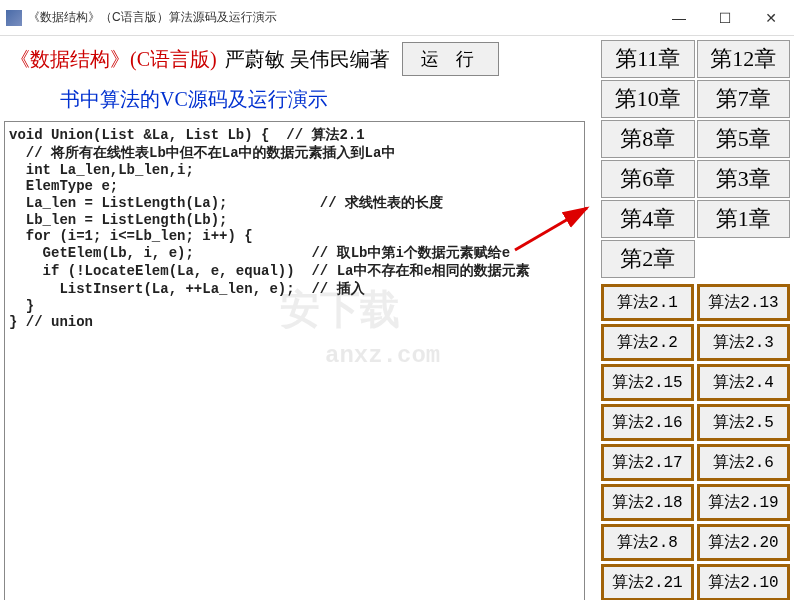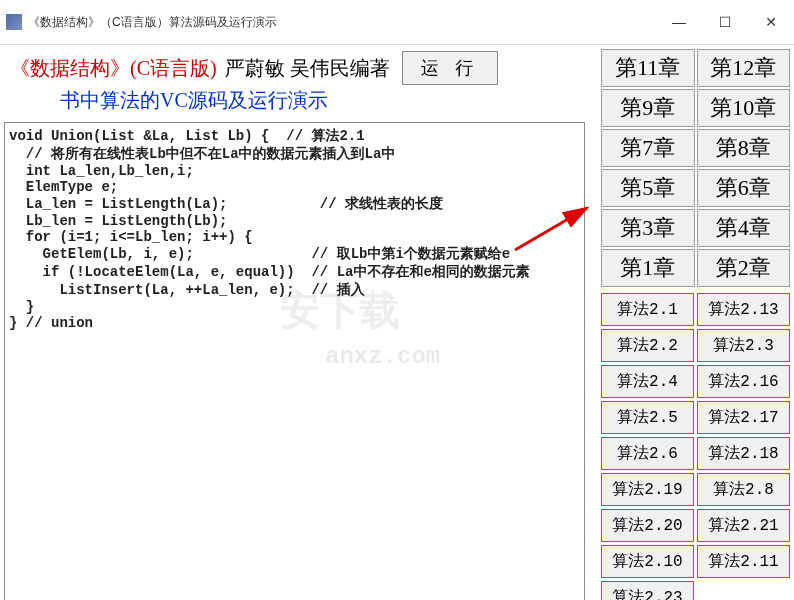--- a/index.html
+++ b/index.html
@@ -1,38 +1,38 @@
 <!DOCTYPE html>
 <html><head>
 <meta charset="utf-8">
 <style>
 * { box-sizing: border-box; margin: 0; padding: 0; }
 body { font-family: "Microsoft YaHei", SimSun, sans-serif; background: #fff; width: 794px; height: 600px; overflow: hidden; position: relative; }
-.titlebar { height: 45px; background: #fff; border-bottom: 1px solid #ddd; display: flex; align-items: center; padding-left: 6px; justify-content: flex-end; }
+.titlebar { height: 36px; background: #fff; border-bottom: 1px solid #ddd; display: flex; align-items: center; padding-left: 6px; justify-content: flex-end; }
 .titlebar-icon { width: 16px; height: 16px; background: linear-gradient(135deg,#4a6ba8,#7a8fc0); margin-right: 6px; }
 .titlebar-text { font-size: 12px; color: #333; flex: 1; }
 .window-controls { display: flex; }
 .win-btn { width: 46px; height: 30px; display: flex; align-items: center; justify-content: center; font-size: 14px; color: #333; }
 .content { display: flex; height: calc(100% - 30px); padding: 2px; gap: 12px; }
 .left-panel { flex: 0 0 585px; display: flex; flex-direction: column; }
 .header-area { padding: 4px 8px 6px; }
 .title-line { display: flex; align-items: center; }
 .title-text { font-size: 20px; font-family: KaiTi, SimSun, serif; }
 .red { color: #c00; }
 .blue { color: #000000; }
-.run-button { margin-left: 12px; padding: 4px 18px; font-size: 18px; border: 1px solid #888; background: #f0f0f0; font-family: Liberation Serif, serif; letter-spacing: 6px; }
-.subtitle { font-size: 20px; color: #0030d0; font-family: KaiTi, SimSun, serif; margin-top: 2px; margin-left: 50px; }
+.run-button { margin-left: 12px; padding: 4px 18px; font-size: 18px; border: 1px solid #888; background: #f0f0f0; font-family: Liberation Sans, sans-serif; letter-spacing: 6px; }
+.subtitle { font-size: 20px; color: #0030d0; font-family: KaiTi, SimSun, serif; margin-top: 10px; margin-left: 50px; }
 .code-area { flex: 1; border: 1px solid #888; margin: 2px; padding: 4px; font-family: "Courier New", monospace; font-size: 14px; color: #222; white-space: pre; overflow: auto; position: relative; background: #fff; font-weight: bold; }
 .watermark { position: absolute; top: 160px; left: 275px; opacity: 0.1; font-size: 40px; color: #555; pointer-events: none; }
 .watermark-sub { position: absolute; top: 220px; left: 320px; opacity: 0.12; font-size: 24px; color: #555; pointer-events: none; }
 .right-panel { flex: 1; padding: 2px; overflow: hidden; }
 .chapter-grid { display: grid; grid-template-columns: 1fr 1fr; gap: 2px; margin-bottom: 6px; }
 .ch-btn { padding: 3px 2px; font-size: 22px; border: 1px solid #999; background: #f0f0f0; font-family: SimSun, serif; text-align: center; }
 .algo-grid { display: grid; grid-template-columns: 1fr 1fr; gap: 3px; }
-.algo-btn { padding: 5px 2px; font-size: 16px; border: 1px solid #a16207; background: #f0f0f0; font-family: "Courier New", SimSun, monospace; text-align: center; white-space: nowrap; }
+.algo-btn { padding: 5px 2px; font-size: 16px; border: 3px solid #a16207; background: #f0f0f0; font-family: "Courier New", SimSun, monospace; text-align: center; white-space: nowrap; }
 .arrow { position: absolute; top: 160px; left: 505px; pointer-events: none; }
 </style>
 </head>
 <body>
 
 <div class="titlebar">
   <div class="titlebar-icon"></div>
   <div class="titlebar-text">《数据结构》（C语言版）算法源码及运行演示</div>
   <div class="window-controls">
     <div class="win-btn">—</div>
@@ -63,36 +63,36 @@
       ListInsert(La, ++La_len, e);  // 插入
   }
 } // union
 </span><div class="watermark">安下载</div><div class="watermark-sub">anxz.com</div></div>
   </div>
 
   <div class="right-panel">
     <div class="chapter-grid" id="chapter-grid">
         <button class="ch-btn">第11章</button>
         <button class="ch-btn">第12章</button>
-        <button class="ch-btn">第9章</button>
         <button class="ch-btn">第10章</button>
         <button class="ch-btn">第7章</button>
         <button class="ch-btn">第8章</button>
         <button class="ch-btn">第5章</button>
         <button class="ch-btn">第6章</button>
         <button class="ch-btn">第3章</button>
         <button class="ch-btn">第4章</button>
         <button class="ch-btn">第1章</button>
         <button class="ch-btn">第2章</button>
       </div>
     <div class="algo-grid" id="algo-grid">
         <button class="algo-btn">算法2.1</button>
         <button class="algo-btn">算法2.13</button>
         <button class="algo-btn">算法2.2</button>
         <button class="algo-btn">算法2.3</button>
+        <button class="algo-btn">算法2.15</button>
         <button class="algo-btn">算法2.4</button>
         <button class="algo-btn">算法2.16</button>
         <button class="algo-btn">算法2.5</button>
         <button class="algo-btn">算法2.17</button>
         <button class="algo-btn">算法2.6</button>
         <button class="algo-btn">算法2.18</button>
         <button class="algo-btn">算法2.19</button>
         <button class="algo-btn">算法2.8</button>
         <button class="algo-btn">算法2.20</button>
         <button class="algo-btn">算法2.21</button>

